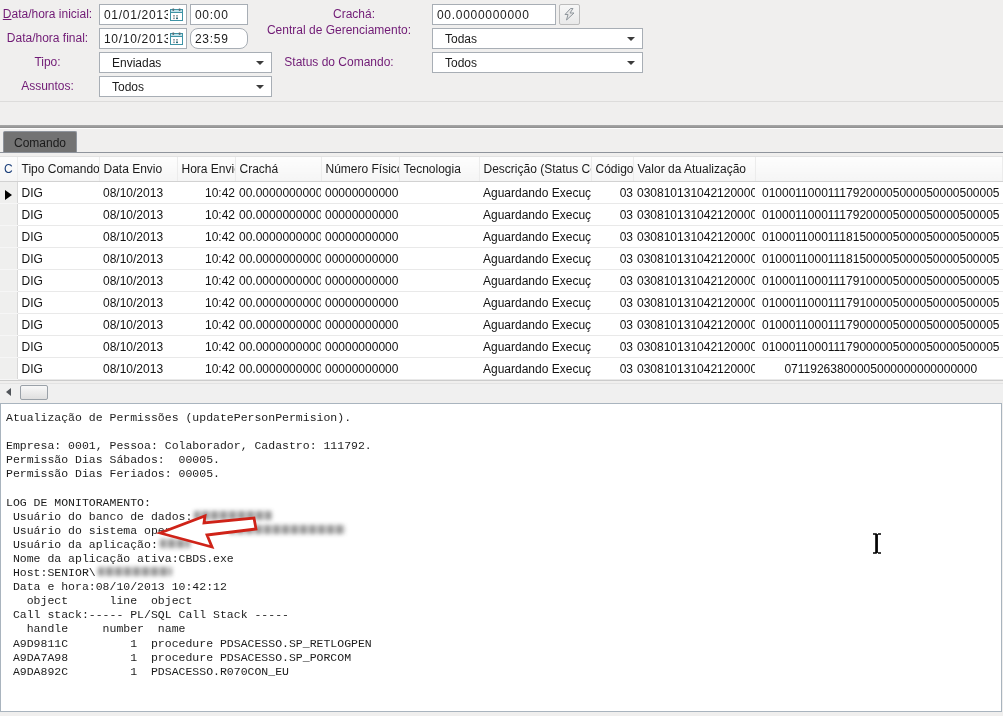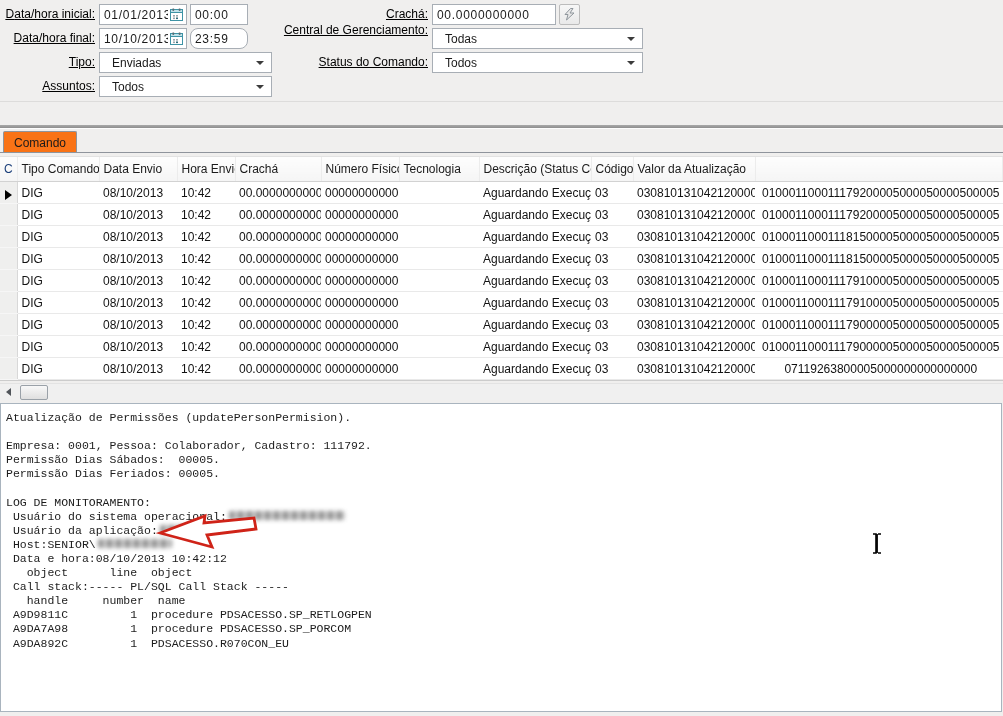--- a/index.html
+++ b/index.html
@@ -2,21 +2,21 @@
 <html><head>
 <meta charset="utf-8">
 <style>
   html,body{margin:0;padding:0;}
   body{
     width:1003px;height:716px;position:relative;overflow:hidden;
     background:#f0efee;
     font-family:"Liberation Sans",sans-serif;font-size:12px;color:#1a1a1a;
   }
   
-  .lbl{position:absolute;text-align:right;white-space:nowrap;line-height:21px;color:#000000;text-decoration:underline;}
+  .lbl{position:absolute;text-align:center;white-space:nowrap;line-height:21px;color:#701a75;}
   .u-first::first-letter{text-decoration:underline;}
   .field{
     position:absolute;background:#fff;border:1px solid #a8aeb5;box-sizing:border-box;
     height:21px;display:flex;align-items:center;
   }
   .field .val{flex:1;padding-left:4px;letter-spacing:0.7px;white-space:nowrap;overflow:hidden;}
   .calbtn{width:17px;height:17px;margin-right:1px;display:flex;align-items:center;justify-content:center;background:#fff;}
   .combo{
     position:absolute;background:#fff;border:1px solid #a8aeb5;box-sizing:border-box;
     height:21px;display:flex;align-items:center;
@@ -29,41 +29,41 @@
     border:1px solid #bcbcbc;border-radius:2px;
     background:linear-gradient(#f7f7f7,#e9e9e9);
     display:flex;align-items:center;justify-content:center;
   }
   
   .faintline{position:absolute;left:0;right:0;height:1px;background:#dddcdb;}
   .groove{position:absolute;left:0;right:0;height:3px;background:linear-gradient(#a9a9a9,#8f8f8f);border-bottom:1px solid #fdfdfd;}
   .tabline{position:absolute;left:0;right:0;height:1px;background:#8f949c;}
   .tab{
     position:absolute;height:22px;line-height:22px;padding:0 10px;
-    background:#f97316;border:1px solid #8f949c;border-bottom:none;
+    background:#737373;border:1px solid #8f949c;border-bottom:none;
     border-radius:2px 2px 0 0;box-sizing:border-box;
   }
   
   .gridwrap{position:absolute;left:0;top:156px;width:1003px;background:#fff;border-top:1px solid #e2e2e2;border-bottom:1px solid #cccccc;}
   table.grid{border-collapse:collapse;table-layout:fixed;width:1003px;font-size:12px;}
   table.grid th{
     font-weight:normal;text-align:left;height:24px;padding:0 0 0 4px;
     background:linear-gradient(#fdfdfd,#f5f5f5);
     border-bottom:1px solid #d2d2d2;border-right:1px solid #ececec;
     overflow:hidden;white-space:nowrap;
   }
   table.grid th.chdr{color:#1b3f7a;}
   table.grid td{
     height:21px;padding:0 0 0 4px;border-bottom:1px solid #e9e9e9;
     overflow:hidden;white-space:nowrap;color:#121212;
   }
   table.grid td.gut{background:#efefee;border-right:1px solid #d8d8d8;border-bottom:1px solid #f6f6f6;padding:0;}
   .tri{display:block;margin:4px auto 0 5px;width:0;height:0;
        border-top:5px solid transparent;border-bottom:5px solid transparent;border-left:7px solid #000;}
-  td.c3,td.c8{padding-right:5px;}
+  td.c3,td.c8{text-align:right;padding-right:5px;}
   td.c10{text-align:center;padding:0;}
   
   .hscroll{position:absolute;left:0;top:383px;width:1003px;height:17px;background:#f0f0f0;border-top:1px solid #e3e3e3;box-sizing:border-box;}
   .sbtn{position:absolute;left:0;top:0;width:17px;height:16px;display:flex;align-items:center;justify-content:center;}
   .ltri{width:0;height:0;border-top:4px solid transparent;border-bottom:4px solid transparent;border-right:5px solid #50545a;}
   .thumb{position:absolute;left:20px;top:1px;width:26px;height:13px;background:linear-gradient(#f8f8f8,#dfdfdf);
          border:1px solid #9aa1a8;border-radius:2px;}
   
   .logpanel{
     position:absolute;left:0;top:403px;width:1002px;height:309px;box-sizing:border-box;
@@ -323,22 +323,24 @@
 
 <div class="logpanel">
   <div>
       <div class="logline">Atualização de Permissões (updatePersonPermision).</div>
       <div class="logline"></div>
       <div class="logline">Empresa: 0001, Pessoa: Colaborador, Cadastro: 111792.</div>
       <div class="logline">Permissão Dias Sábados:  00005.</div>
       <div class="logline">Permissão Dias Feriados: 00005.</div>
       <div class="logline"></div>
       <div class="logline">LOG DE MONITORAMENTO:</div>
+      <div class="logline"> Usuário do banco de dados:<span class="blur" style="width: 78px;"></span></div>
       <div class="logline"> Usuário do sistema operacional:<span class="blur" style="width: 116px;"></span></div>
       <div class="logline"> Usuário da aplicação:<span class="blur" style="width: 30px;"></span></div>
+      <div class="logline"> Nome da aplicação ativa:CBDS.exe</div>
       <div class="logline"> Host:SENIOR\<span class="blur" style="width: 74px;"></span></div>
       <div class="logline"> Data e hora:08/10/2013 10:42:12</div>
       <div class="logline">   object      line  object</div>
       <div class="logline"> Call stack:----- PL/SQL Call Stack -----</div>
       <div class="logline">   handle     number  name</div>
       <div class="logline"> A9D9811C         1  procedure PDSACESSO.SP_RETLOGPEN</div>
       <div class="logline"> A9DA7A98         1  procedure PDSACESSO.SP_PORCOM</div>
       <div class="logline"> A9DA892C         1  PDSACESSO.R070CON_EU</div>
     </div>
 </div>

